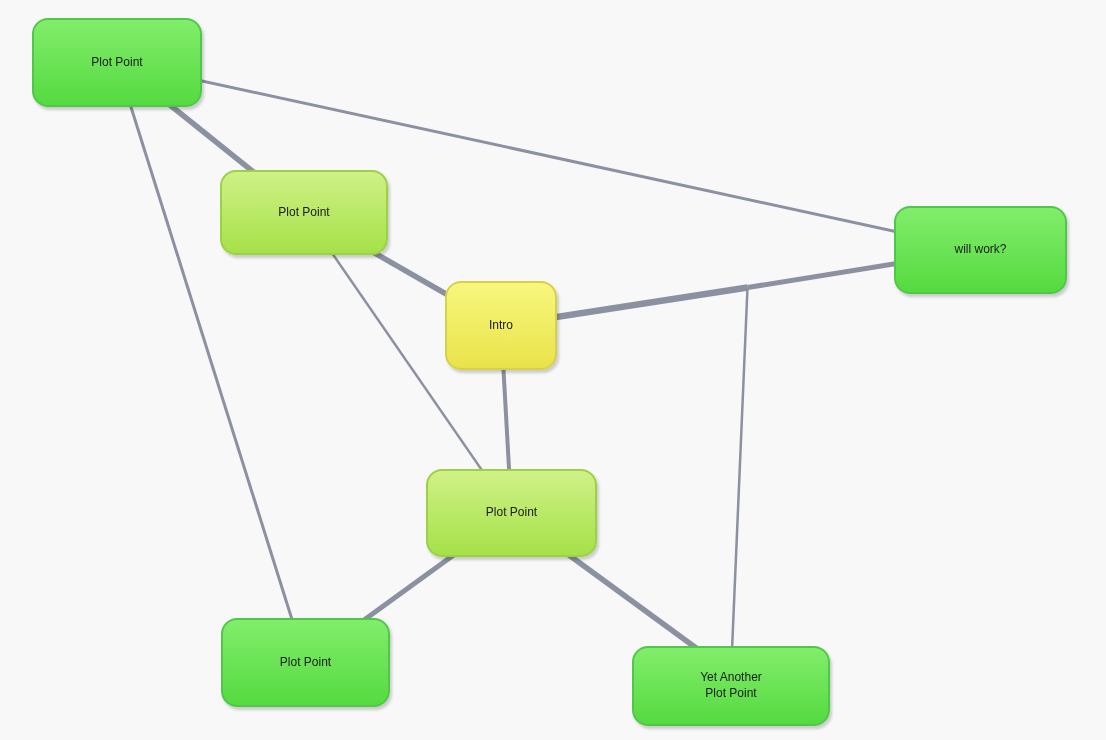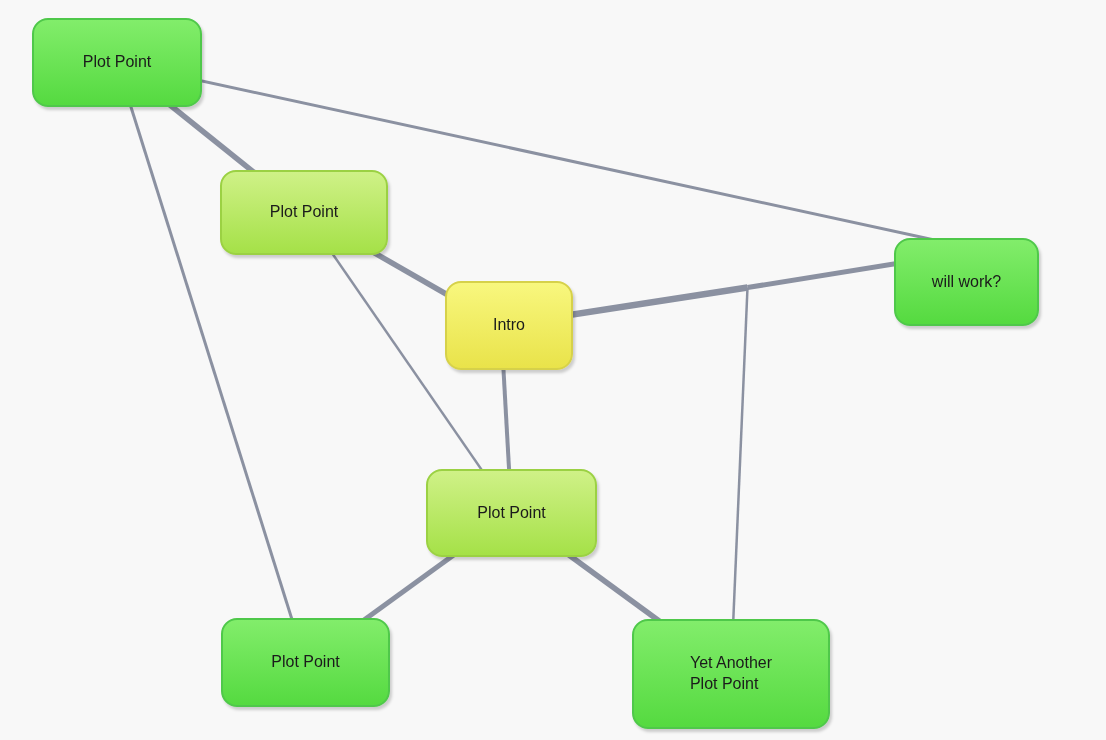--- a/index.html
+++ b/index.html
@@ -27,25 +27,25 @@
     box-sizing: border-box;
     border: 2px solid;
     border-radius: 16px;
     display: flex;
     align-items: center;
     justify-content: center;
     box-shadow: 2px 3px 3px rgba(0, 0, 0, 0.18);
     cursor: pointer;
   }
   .node-label {
-    font-size: 16px;
+    font-size: 12px;
     line-height: 1.3;
     color: #1b1b1b;
     white-space: pre-line;
-    text-align: left;
+    text-align: center;
     pointer-events: none;
   }
 </style>
 </head>
 <body>
 
 <div id="canvas" style="width: 1106px; height: 740px; background: rgb(248, 248, 248);">
   <svg id="edges" xmlns="http://www.w3.org/2000/svg" viewBox="0 0 1106 740">
       <line x1="117" y1="62.5" x2="304" y2="212.5" stroke="#8b91a1" stroke-width="5.5"></line>
       <line x1="117" y1="62.5" x2="980.5" y2="250" stroke="#8b91a1" stroke-width="3"></line>
@@ -58,29 +58,29 @@
       <line x1="747.5" y1="287.5" x2="731" y2="673.5" stroke="#8b91a1" stroke-width="2.5"></line>
       <line x1="511.5" y1="513" x2="305.5" y2="662.5" stroke="#8b91a1" stroke-width="5"></line>
       <line x1="511.5" y1="513" x2="731" y2="673.5" stroke="#8b91a1" stroke-width="5.5"></line>
     </svg>
 <div class="node" style="left: 32px; top: 18px; width: 170px; height: 89px; background: linear-gradient(rgb(130, 237, 107), rgb(85, 218, 64)); border-color: rgb(79, 200, 74);">
     <div class="node-label" style="color: rgb(27, 27, 27);">Plot Point</div>
   </div>
     <div class="node" style="left: 220px; top: 170px; width: 168px; height: 85px; background: linear-gradient(rgb(207, 241, 135), rgb(165, 225, 72)); border-color: rgb(155, 209, 67);">
     <div class="node-label" style="color: rgb(27, 27, 27);">Plot Point</div>
   </div>
-    <div class="node" style="left: 445px; top: 281px; width: 128px; height: 89px; background: linear-gradient(rgb(248, 247, 126), rgb(233, 227, 74)); border-color: rgb(214, 209, 74);">
+    <div class="node" style="left: 445px; top: 281px; width: 112px; height: 89px; background: linear-gradient(rgb(248, 247, 126), rgb(233, 227, 74)); border-color: rgb(214, 209, 74);">
     <div class="node-label" style="color: rgb(27, 27, 27);">Intro</div>
   </div>
-    <div class="node" style="left: 894px; top: 206px; width: 145px; height: 88px; background: linear-gradient(rgb(130, 237, 107), rgb(85, 218, 64)); border-color: rgb(79, 200, 74); margin-top: 32px;">
+    <div class="node" style="left: 894px; top: 206px; width: 173px; height: 88px; background: linear-gradient(rgb(130, 237, 107), rgb(85, 218, 64)); border-color: rgb(79, 200, 74);">
     <div class="node-label" style="color: rgb(27, 27, 27);">will work?</div>
   </div>
     <div class="node" style="left: 426px; top: 469px; width: 171px; height: 88px; background: linear-gradient(rgb(207, 241, 135), rgb(165, 225, 72)); border-color: rgb(155, 209, 67);">
     <div class="node-label" style="color: rgb(27, 27, 27);">Plot Point</div>
   </div>
     <div class="node" style="left: 221px; top: 618px; width: 169px; height: 89px; background: linear-gradient(rgb(130, 237, 107), rgb(85, 218, 64)); border-color: rgb(79, 200, 74);">
     <div class="node-label" style="color: rgb(27, 27, 27);">Plot Point</div>
   </div>
-    <div class="node" style="left: 632px; top: 619px; width: 198px; height: 110px; background: linear-gradient(rgb(130, 237, 107), rgb(85, 218, 64)); border-color: rgb(79, 200, 74);">
+    <div class="node" style="left: 632px; top: 646px; width: 198px; height: 80px; background: linear-gradient(rgb(130, 237, 107), rgb(85, 218, 64)); border-color: rgb(79, 200, 74);">
     <div class="node-label" style="color: rgb(27, 27, 27);">Yet Another
 Plot Point</div>
   </div>
   </div>
 
 </body></html>

